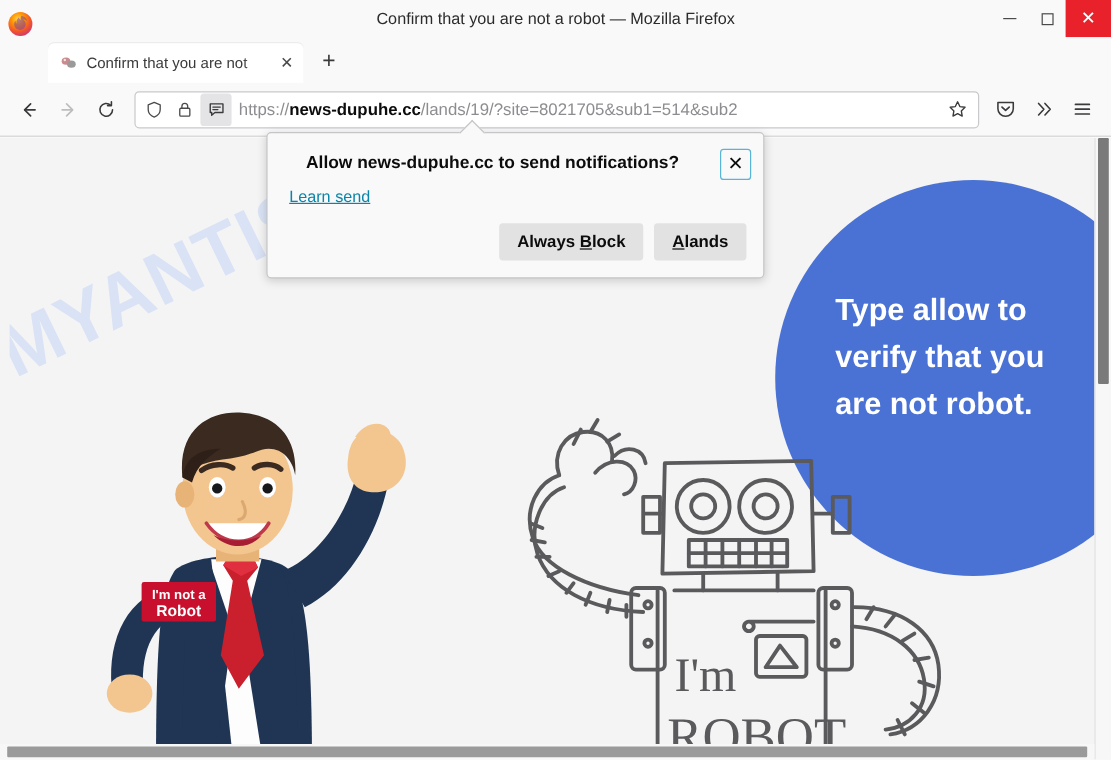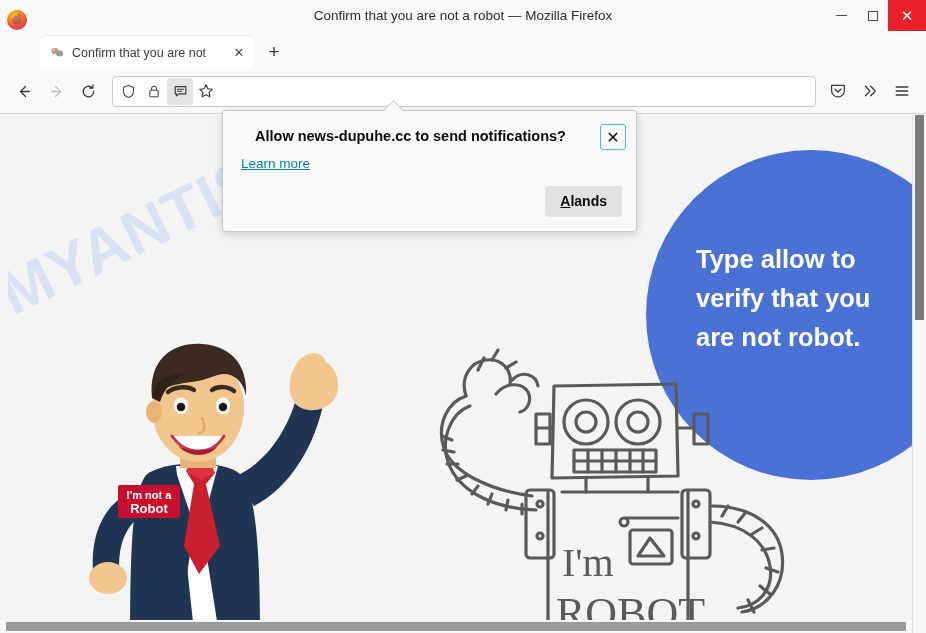--- a/index.html
+++ b/index.html
@@ -239,20 +239,21 @@
           <rect x="2.8" y="6.2" width="8.4" height="6.6" rx="1" fill="none" stroke="#4a4a4d" stroke-width="1.1"></rect>
           <path d="M4.6 6.2V4.6a2.4 2.4 0 0 1 4.8 0v1.6" fill="none" stroke="#4a4a4d" stroke-width="1.1"></path>
         </svg>
       </div>
       <div class="urlicon perm">
         <svg width="15" height="15" viewBox="0 0 15 15">
           <path d="M2.2 2.6h10.6v7.2H6.1L3.4 12v-2.2H2.2z" fill="none" stroke="#3a3a3c" stroke-width="1.15" stroke-linejoin="round"></path>
           <path d="M4.4 5.2h6.2M4.4 7.3h4.2" stroke="#3a3a3c" stroke-width="1.05" stroke-linecap="round"></path>
         </svg>
       </div>
+      <div class="urltext"><span class="sch">https://</span><b>news-dupuhe.cc</b><span>/lands/19/?site=8021705&amp;sub1=514&amp;sub2</span></div>
       <div class="star">
         <svg width="16" height="16" viewBox="0 0 16 16">
           <path d="M8 1.8l1.9 4 4.3.6-3.1 3 .75 4.3L8 11.7 4.15 13.7l.75-4.3-3.1-3 4.3-.6z" fill="none" stroke="#3a3a3c" stroke-width="1.15" stroke-linejoin="round"></path>
         </svg>
       </div>
     </div>
 
     <div class="rightbtns">
       <div class="navbtn">
         <svg width="18" height="18" viewBox="0 0 18 18">
@@ -403,19 +404,20 @@
   </div>
 
   <div class="doorhanger">
     <div class="dh-arrow"></div>
     <div class="dh-head">
       <div class="dh-title">Allow news-dupuhe.cc to send notifications?</div>
       <div class="dh-close">
           <span>✕</span>
         </div>
     </div>
-    <a class="dh-link" href="#">Learn more</a>
+    <a class="dh-link" href="#">Learn send</a>
     <div class="dh-actions">
+      <button class="dh-btn"><span>Always </span><u>B</u><span>lock</span></button>
       <button class="dh-btn"><u>A</u><span>lands</span></button>
     </div>
   </div>
 
 </div>
 
 </body></html>

